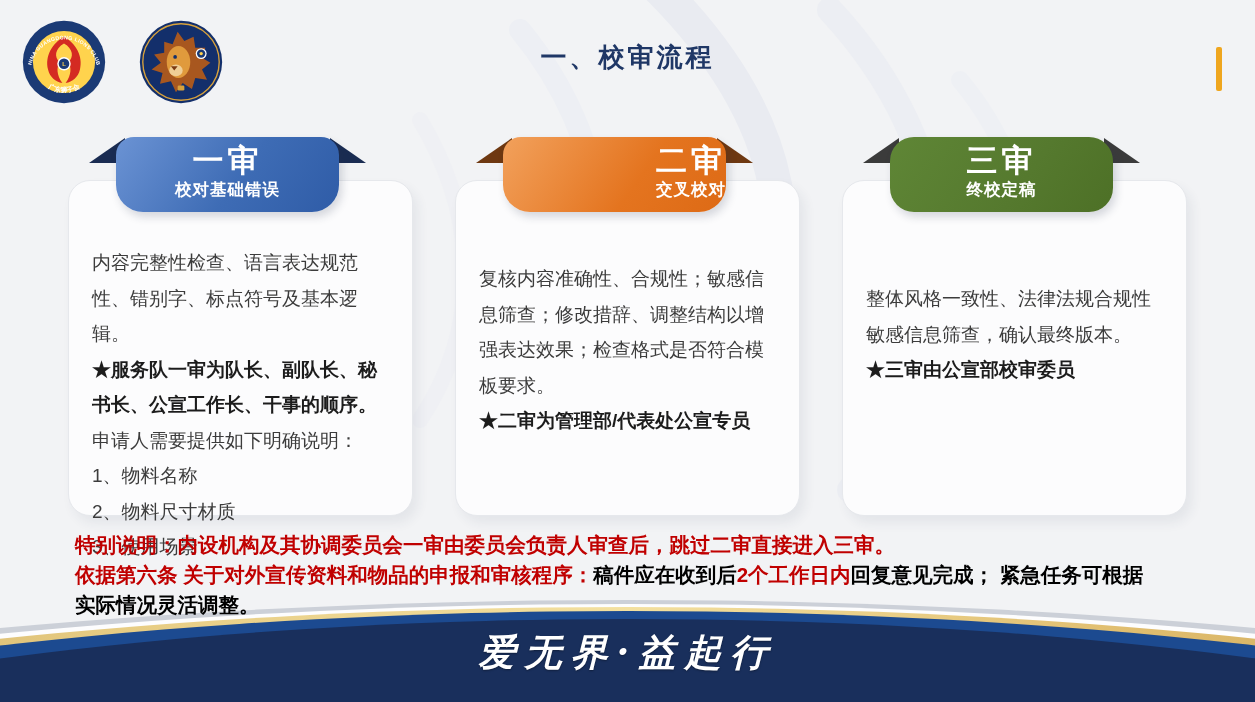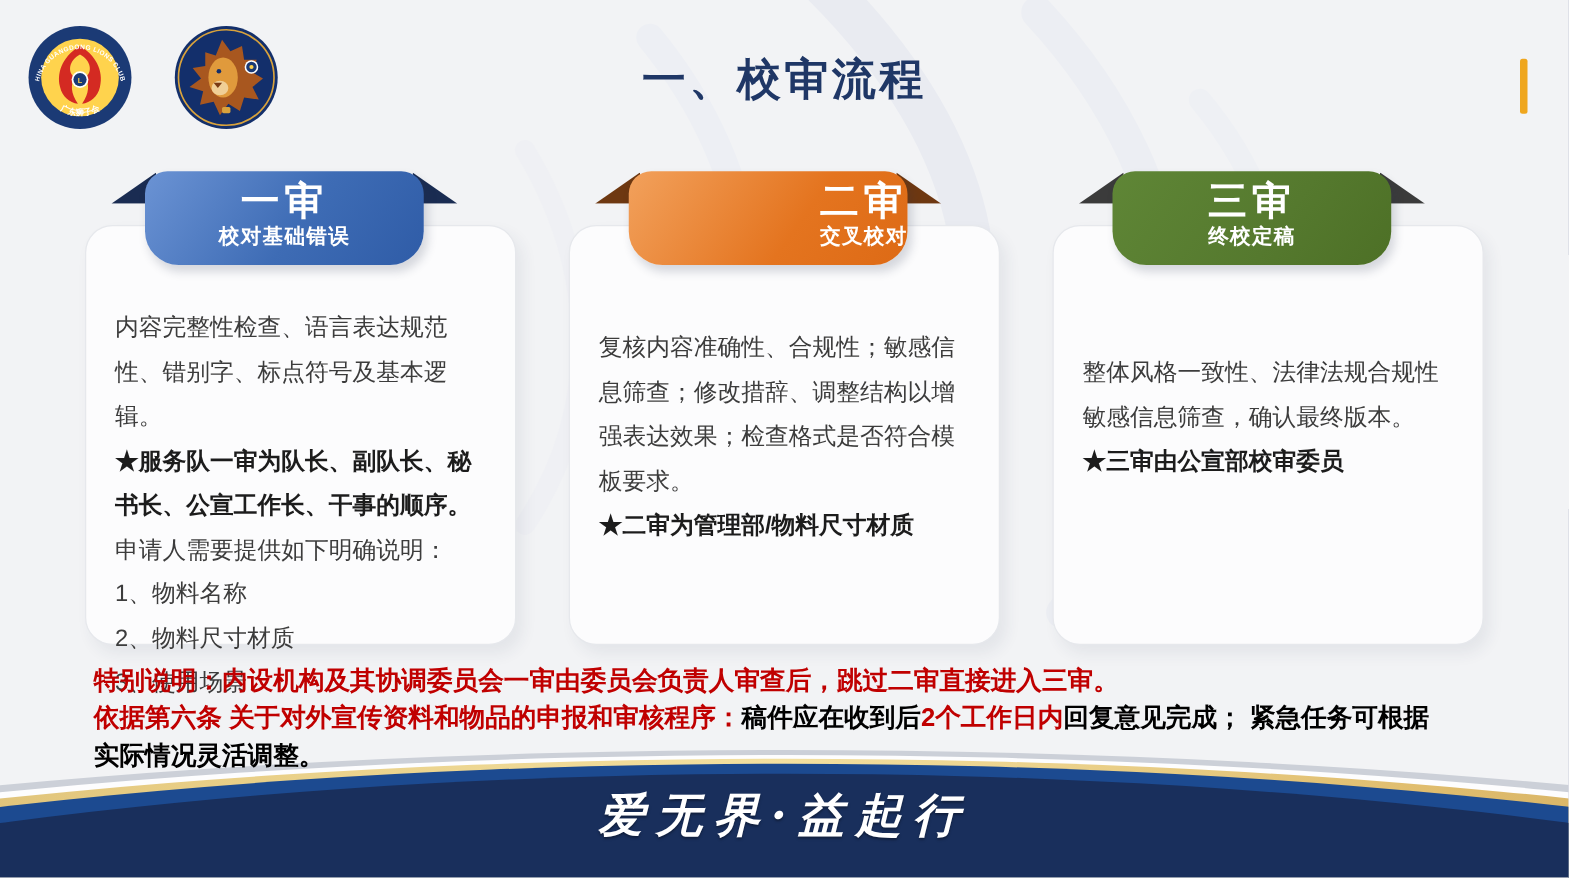--- a/index.html
+++ b/index.html
@@ -6,21 +6,21 @@
   .slide{
     position:relative;width:1255px;height:702px;overflow:hidden;
     background:#f2f3f5;
     font-family:"Liberation Sans",sans-serif;
   }
   
   .watermark{position:absolute;inset:0;z-index:0;pointer-events:none;}
   
   .page-title{
     position:absolute;top:40px;left:0;width:100%;text-align:center;z-index:2;
-    font-size:35px;font-weight:800;color:#1f3766;letter-spacing:3px;
+    font-size:26px;font-weight:800;color:#1f3766;letter-spacing:3px;
   }
   .gold-bar{
     position:absolute;left:1216px;top:47px;width:6px;height:44px;
     background:#efa61e;border-radius:2px;z-index:2;
   }
   
   .logo{position:absolute;top:20px;width:84px;height:84px;z-index:2;}
   .logo-left{left:22px;}
   .logo-right{left:139px;}
   
@@ -46,21 +46,21 @@
   .card1 .wing{background:#1a2c52;}
   .card2 .wing{background:#6e3811;}
   .card3 .wing{background:#3b3b3b;}
   .chead-face{
     position:relative;z-index:1;width:100%;height:100%;box-sizing:border-box;
     border-radius:18px 18px 27px 27px;text-align:center;color:#fff;padding-top:7px;
     box-shadow:3px 5px 8px rgba(40,50,80,.18);
   }
   .card1 .chead-face{background:linear-gradient(125deg,#6b93d4 0%,#3e6cb5 55%,#2f5ca7 100%);}
   .card2 .chead-face{background:linear-gradient(125deg,#f2a15c 0%,#e4741f 60%,#dd6a15 100%);text-align:right;}
-  .card3 .chead-face{background:linear-gradient(125deg,#5f8636 0%,#55792e 60%,#4d7026 100%);}
+  .card3 .chead-face{background:linear-gradient(125deg,#5f8636 0%,#55792e 60%,#4d7026 100%);border-radius:24px;}
   .chead-title{font-size:31px;font-weight:800;letter-spacing:4px;line-height:34px;}
   .chead-sub{font-size:16.5px;font-weight:700;letter-spacing:1px;line-height:22px;}
   
   .notes{position:absolute;left:75px;top:530px;width:1130px;z-index:4;
     font-size:20.5px;font-weight:700;line-height:30px;}
   .notes .red{color:#c00000;}
   .notes .navy{color:#000000;}
   
   .footer{position:absolute;left:0;bottom:0;width:100%;height:102px;overflow:hidden;z-index:3;}
   .arc{position:absolute;border-radius:50%;}
@@ -142,21 +142,21 @@
       <div class="chead-face">
         <div class="chead-title">一审</div>
         <div class="chead-sub">校对基础错误</div>
       </div>
     </div>
   </div>
 
   <div class="card card2">
     <div class="card-body">
       <p>复核内容准确性、合规性；敏感信息筛查；修改措辞、调整结构以增强表达效果；检查格式是否符合模板要求。</p>
-      <p class="b">★二审为管理部/物料尺寸材质</p>
+      <p class="b">★二审为管理部/代表处公宣专员</p>
     </div>
     <div class="chead">
       <div class="wing wing-l"></div>
       <div class="wing wing-r"></div>
       <div class="chead-face">
         <div class="chead-title">二审</div>
         <div class="chead-sub">交叉校对</div>
       </div>
     </div>
   </div>

